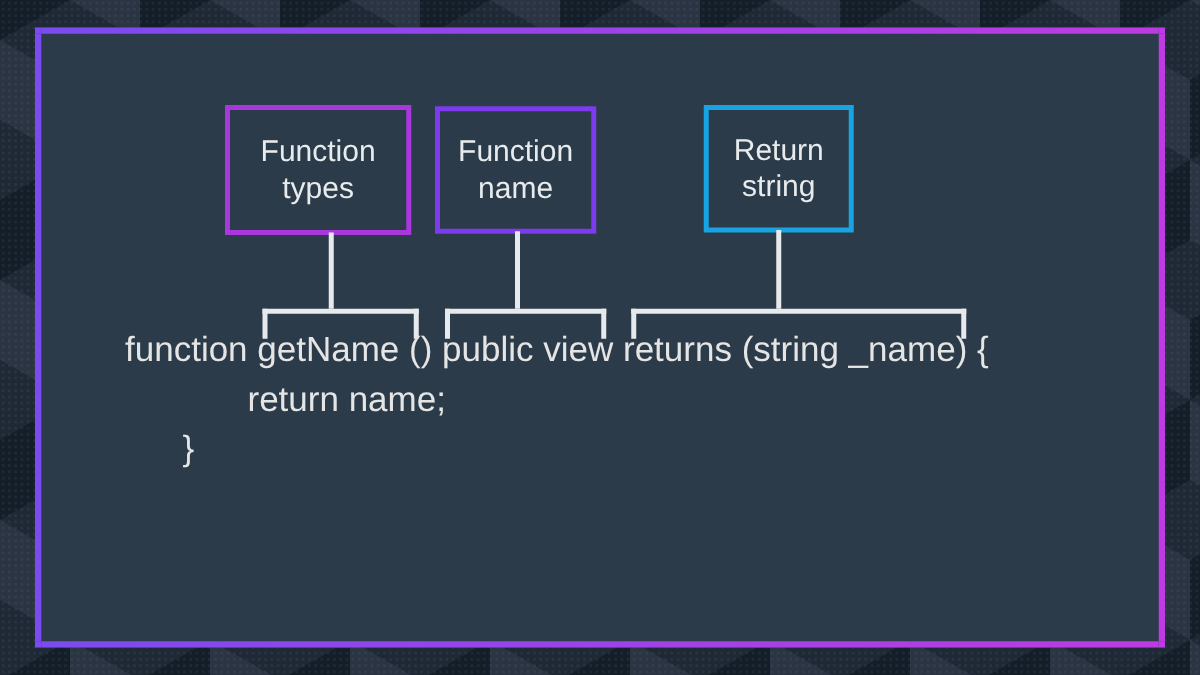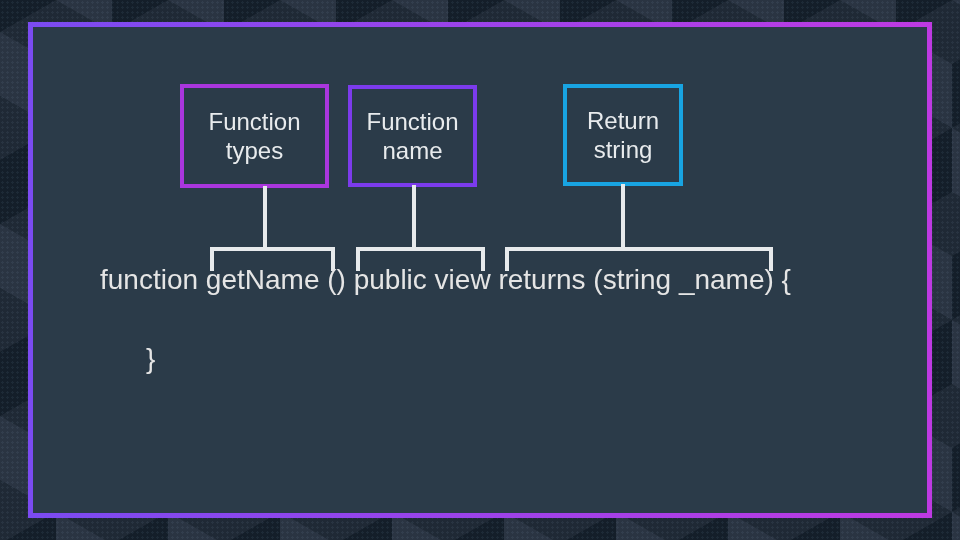--- a/index.html
+++ b/index.html
@@ -109,15 +109,16 @@
 
   <div class="stem s1"></div>
   <div class="stem s2"></div>
   <div class="stem s3"></div>
 
   <div class="bracket b1"></div>
   <div class="bracket b2"></div>
   <div class="bracket b3"></div>
 
   <div class="code code1">function getName () public view returns (string _name) {</div>
+  <div class="code code2">return name;</div>
   <div class="code code3">}</div>
 
 </div>
 
 </body></html>

